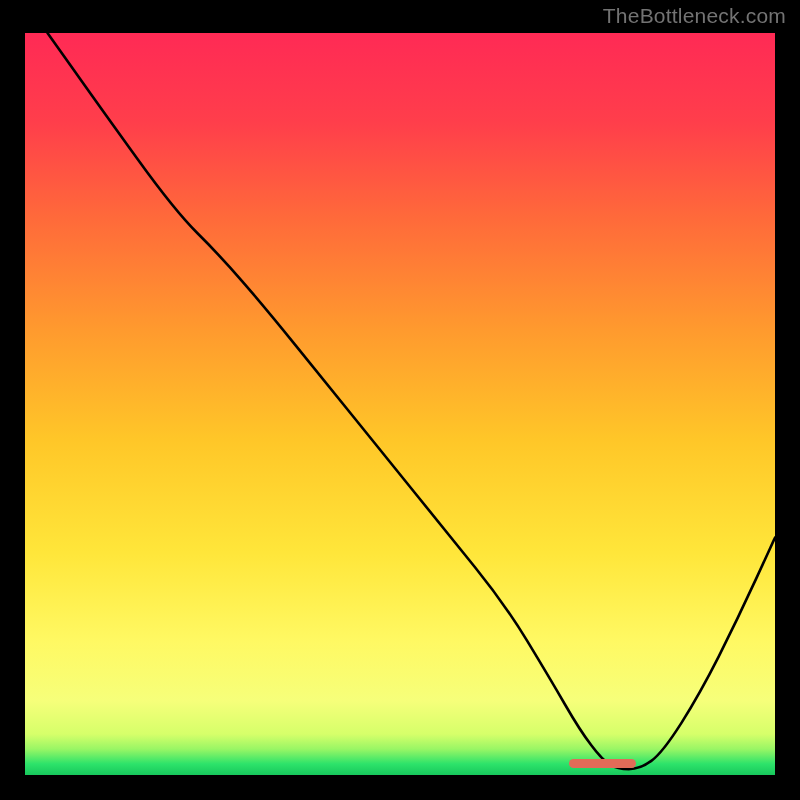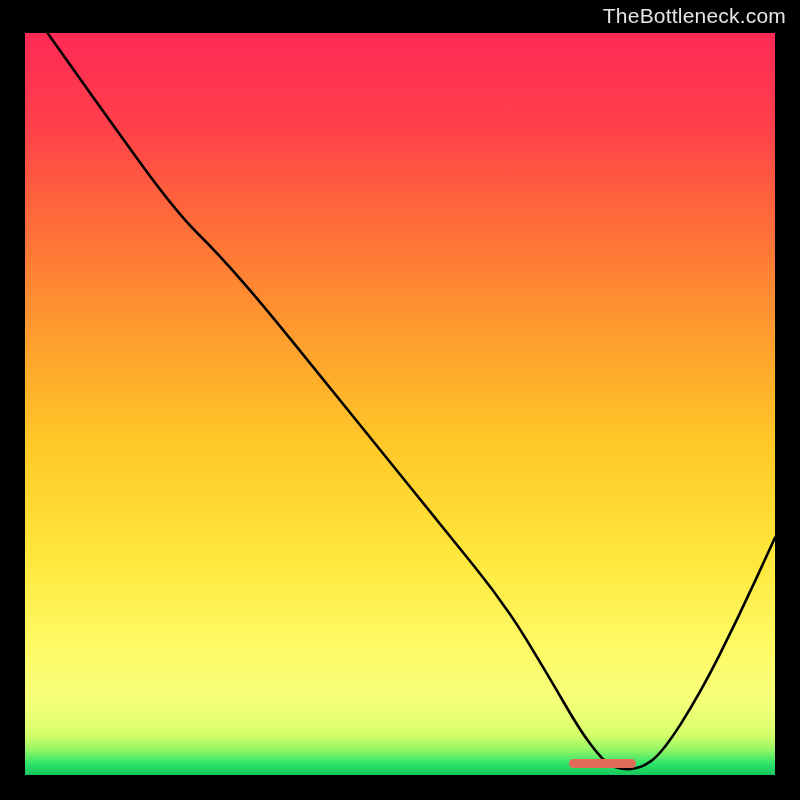--- a/index.html
+++ b/index.html
@@ -14,21 +14,21 @@
   .stage {
     position: relative;
     width: 800px;
     height: 800px;
     background: #000;
   }
   .watermark {
     position: absolute;
     top: 4px;
     right: 14px;
-    color: #e5e5e5;
+    color: #737373;
     font-size: 21px;
     font-weight: 500;
     letter-spacing: 0.2px;
   }
   .plot-frame {
     position: absolute;
     left: 22px;
     top: 30px;
     width: 756px;
     height: 748px;

